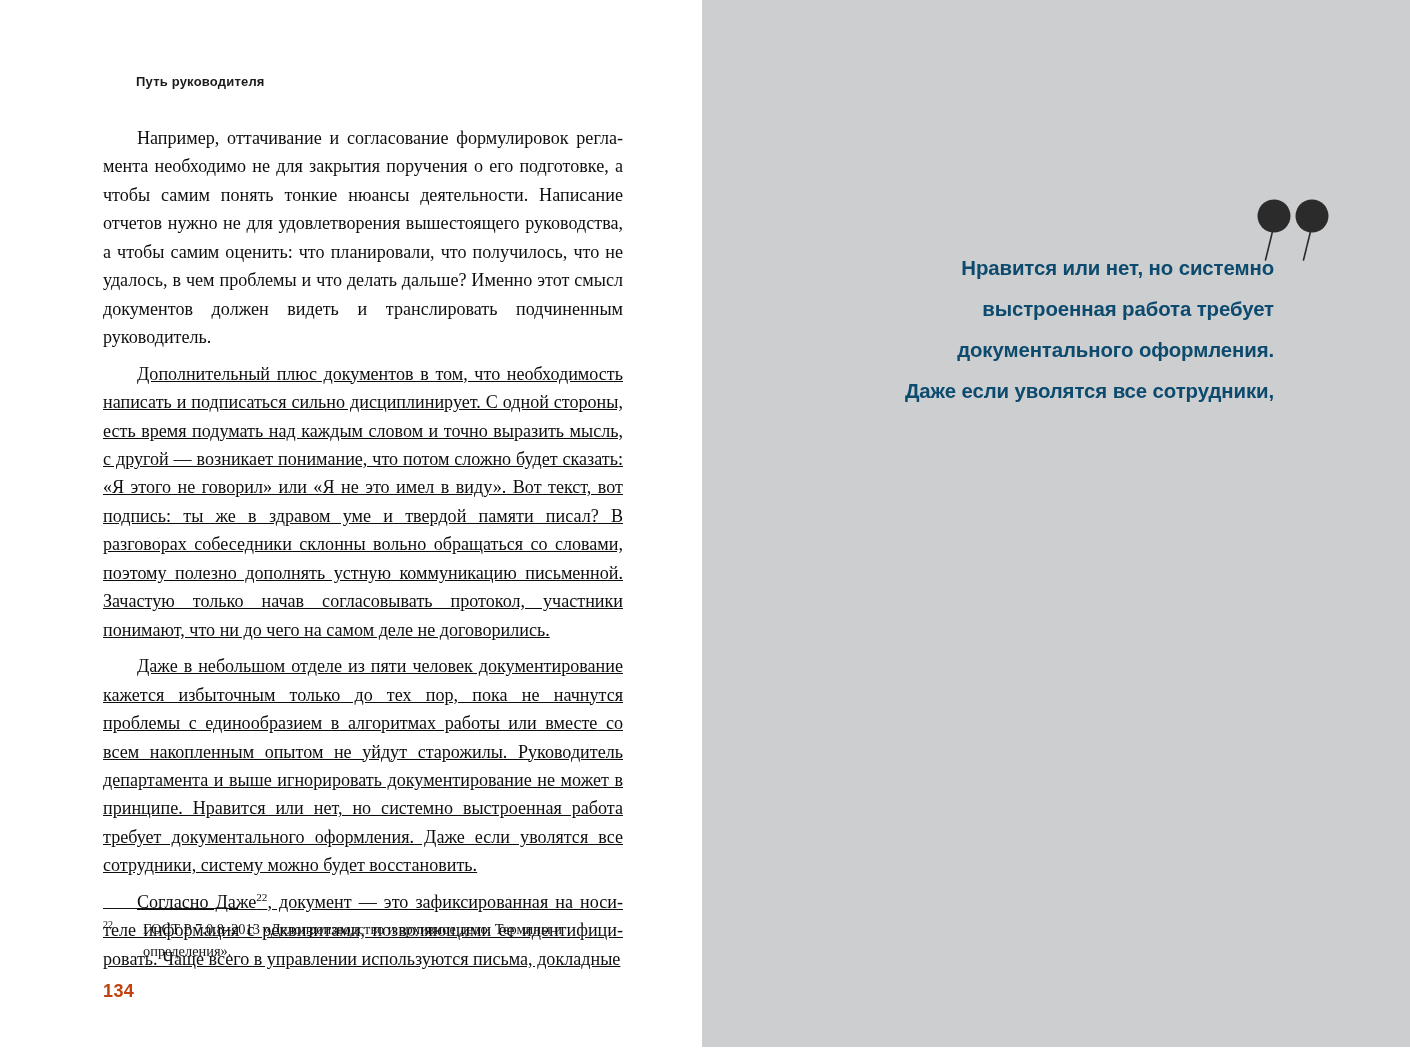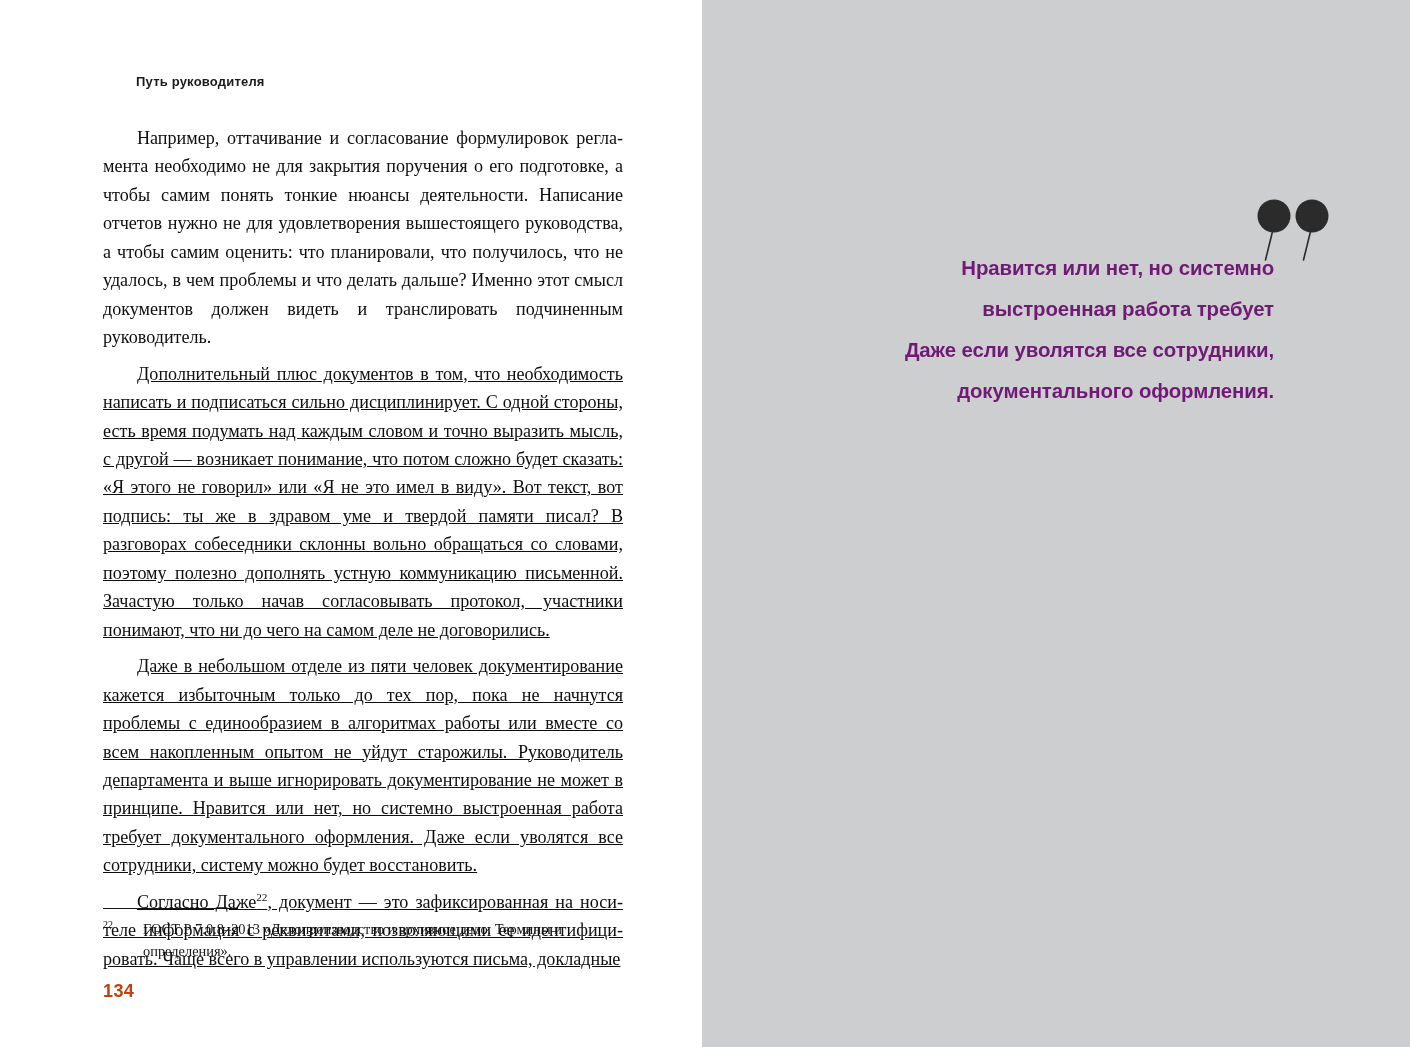--- a/index.html
+++ b/index.html
@@ -138,21 +138,21 @@
   .quote-text {
     position: absolute;
     right: 136px;
     top: 248px;
     width: 420px;
     font-family: "Liberation Sans", sans-serif;
     font-weight: bold;
     font-size: 20.4px;
     line-height: 41px;
     letter-spacing: -0.1px;
-    color: #701a75;
+    color: #0c4a6e;
     text-align: right;
   }
   .quote-text .qline {
     display: block;
     white-space: nowrap;
   }
 </style>
 </head>
 <body>
 
@@ -188,20 +188,20 @@
           <circle cx="19" cy="18" r="16.5" fill="#2b2b2b"></circle>
           <path d="M17.5 33.5 L10.5 62" stroke="#2b2b2b" stroke-width="1.6" fill="none" stroke-linecap="round"></path>
           <circle cx="57" cy="18" r="16.5" fill="#2b2b2b"></circle>
           <path d="M55.5 33.5 L48.5 62" stroke="#2b2b2b" stroke-width="1.6" fill="none" stroke-linecap="round"></path>
         </svg>
       </div>
 
       <div class="quote-text">
         <span class="qline">Нравится или нет, но системно</span>
         <span class="qline">выстроенная работа требует</span>
+        <span class="qline">документального оформления.</span>
         <span class="qline">Даже если уволятся все сотрудники,</span>
-        <span class="qline">документального оформления.</span>
       </div>
 
     </div>
   </div>
 
 </div>
 
 </body></html>

